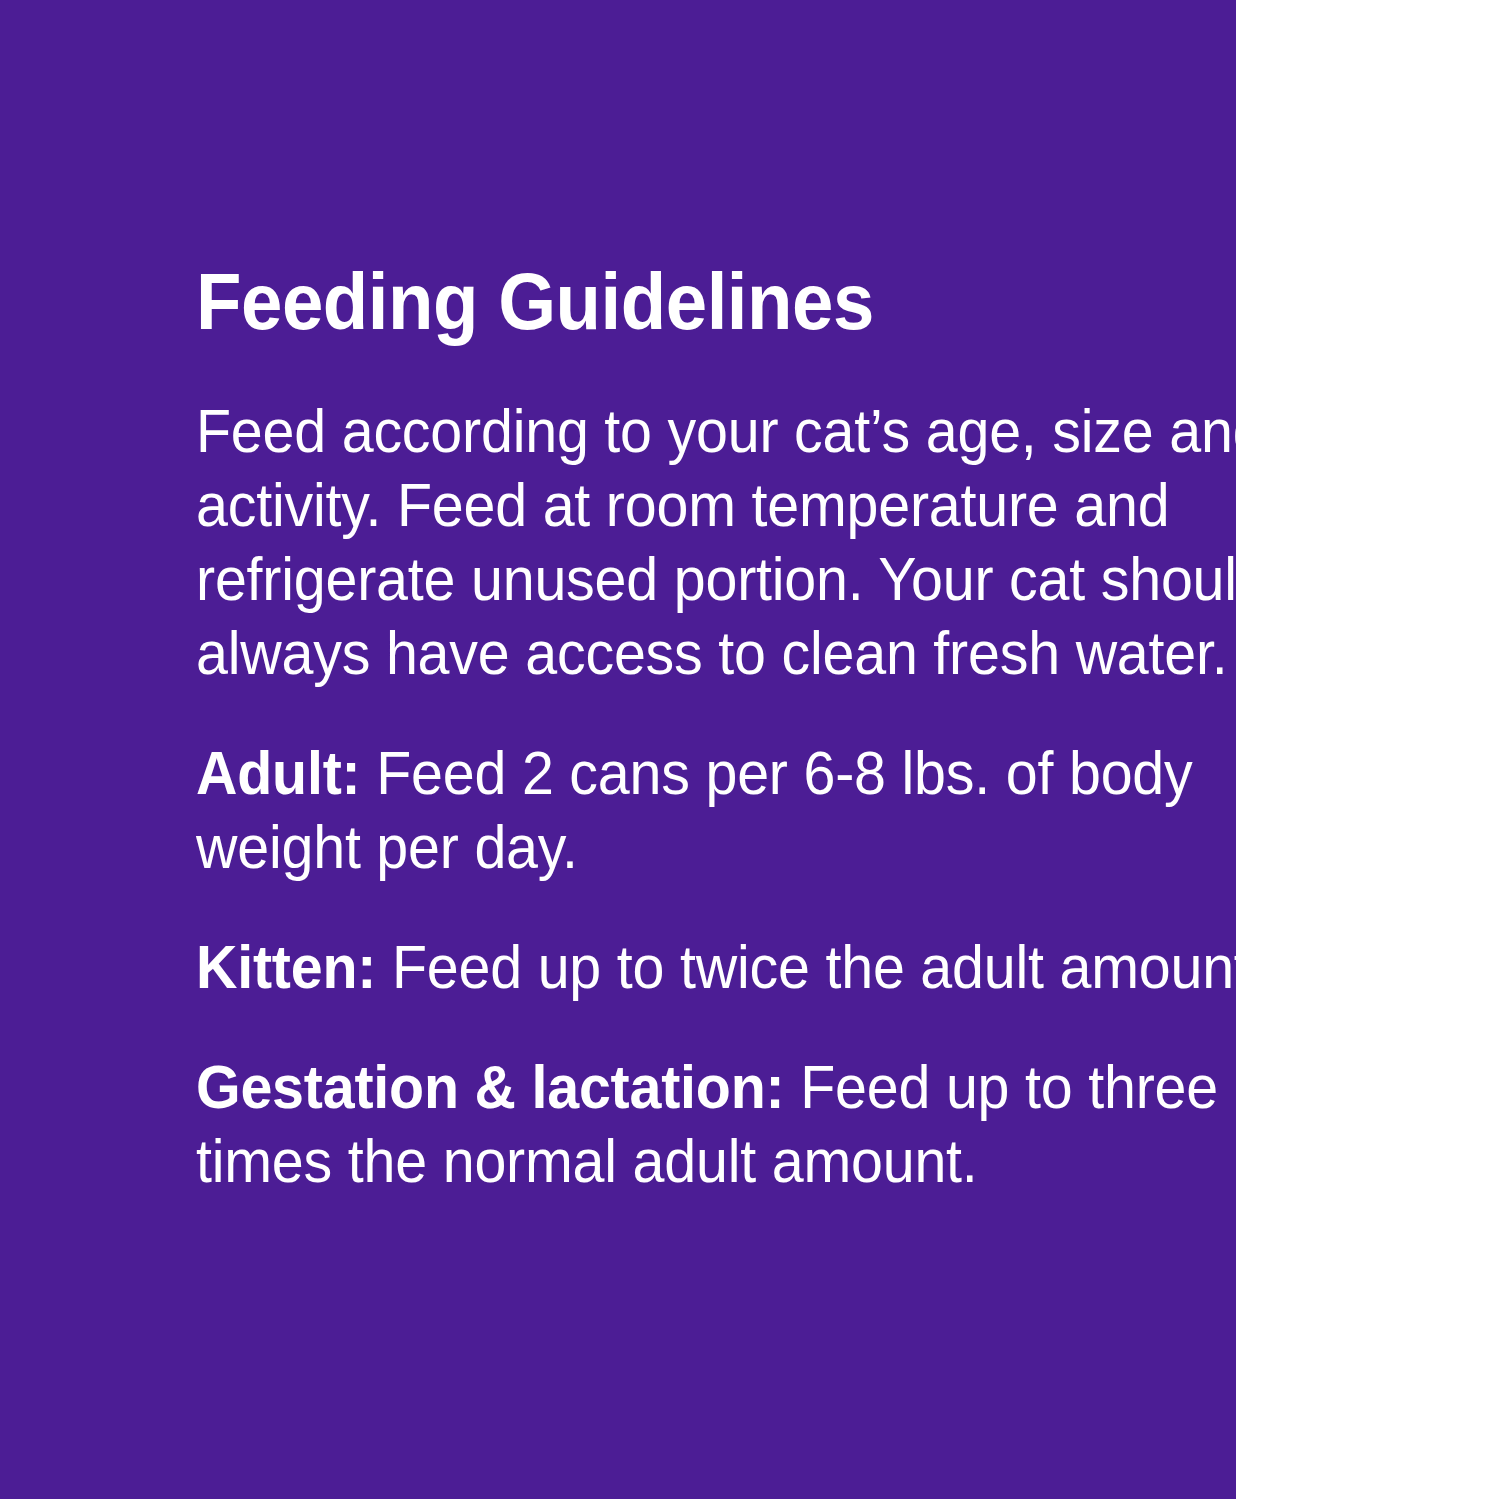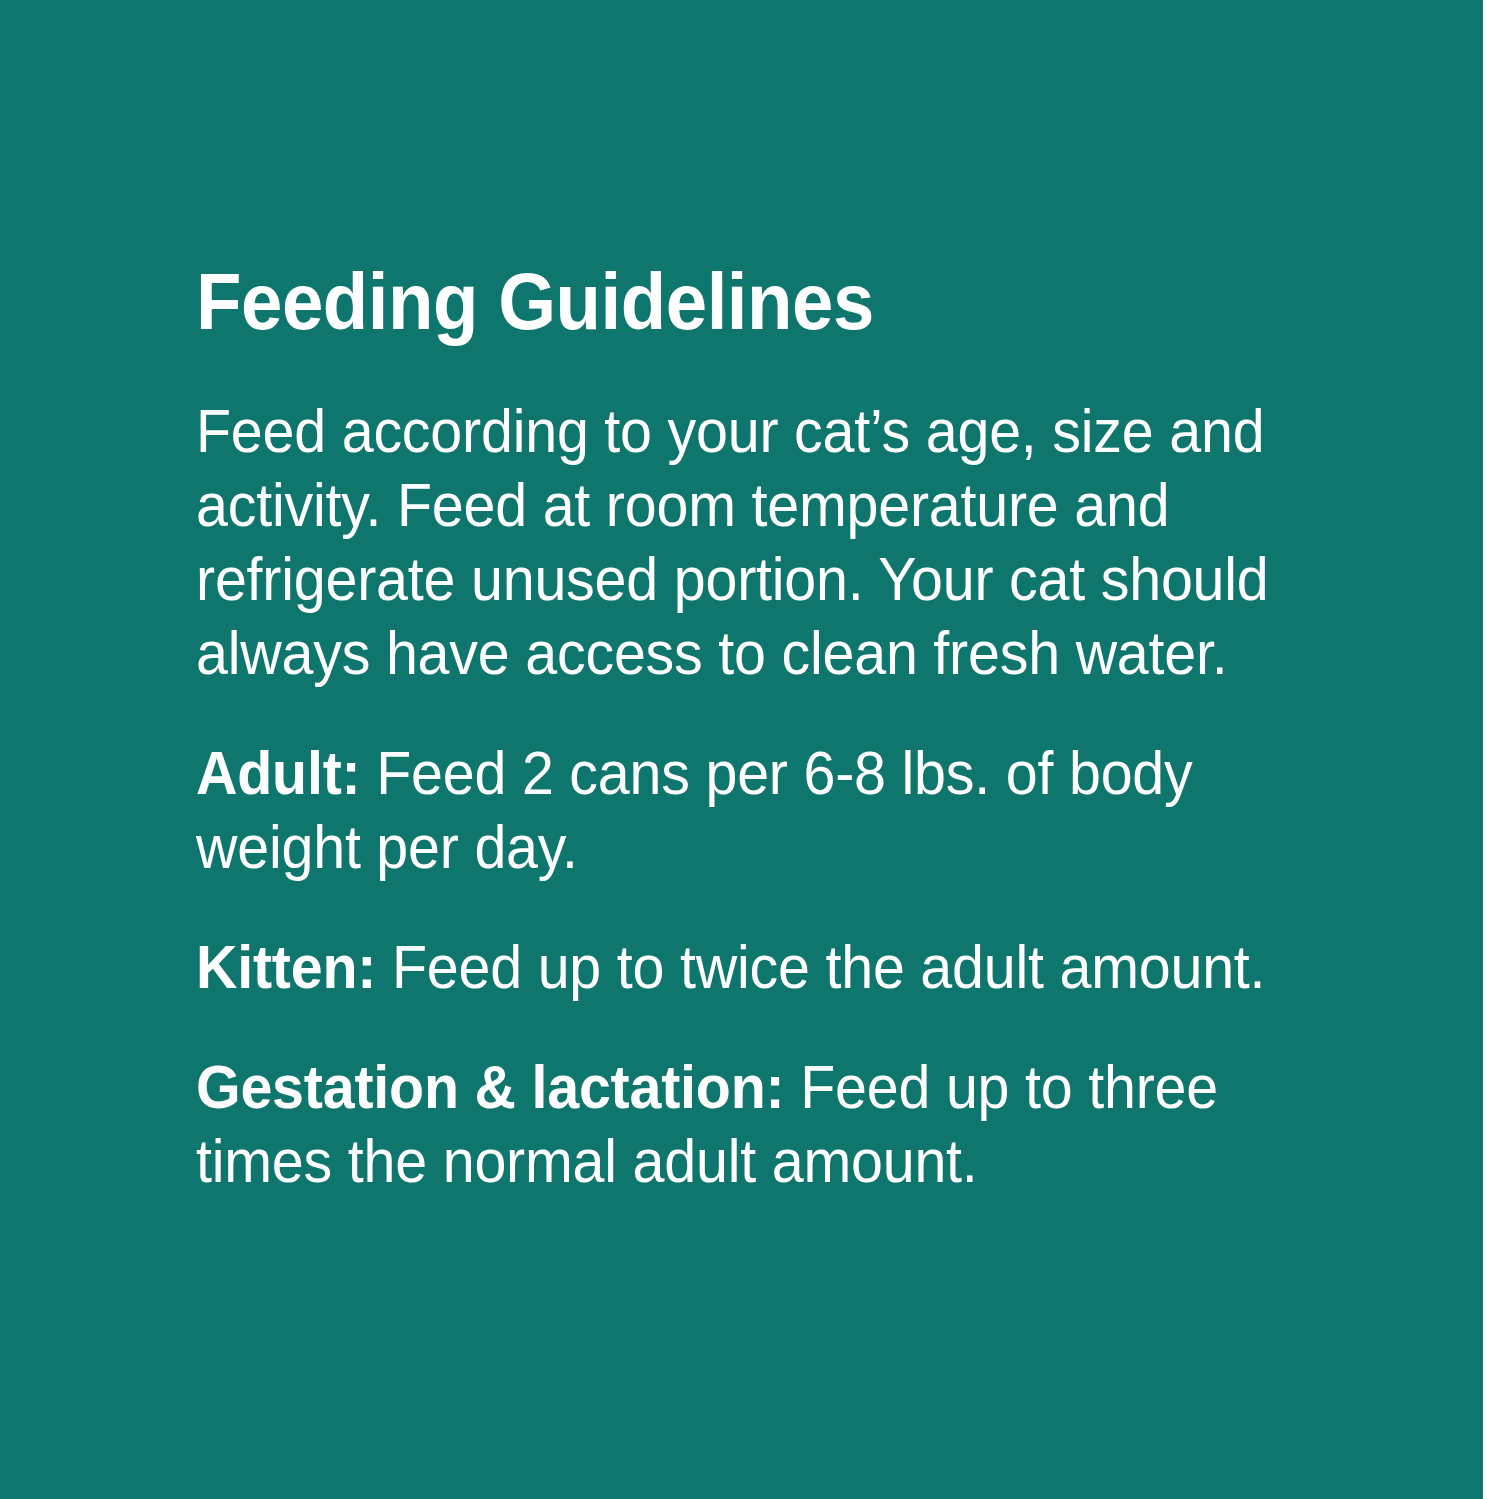--- a/index.html
+++ b/index.html
@@ -8,23 +8,23 @@
   }
   body {
     width: 1500px;
     height: 1499px;
     overflow: hidden;
     font-family: "Liberation Sans", "DejaVu Sans", sans-serif;
   }
 
   .panel {
     position: relative;
-    width: 1483px;
+    width: 1236px;
     height: 1499px;
-    background: #0f766e;
+    background: #4c1d95;
     box-sizing: border-box;
   }
 
   .content {
     position: absolute;
     left: 196px;
     top: 262px;
     width: 1125px;
   }
 

